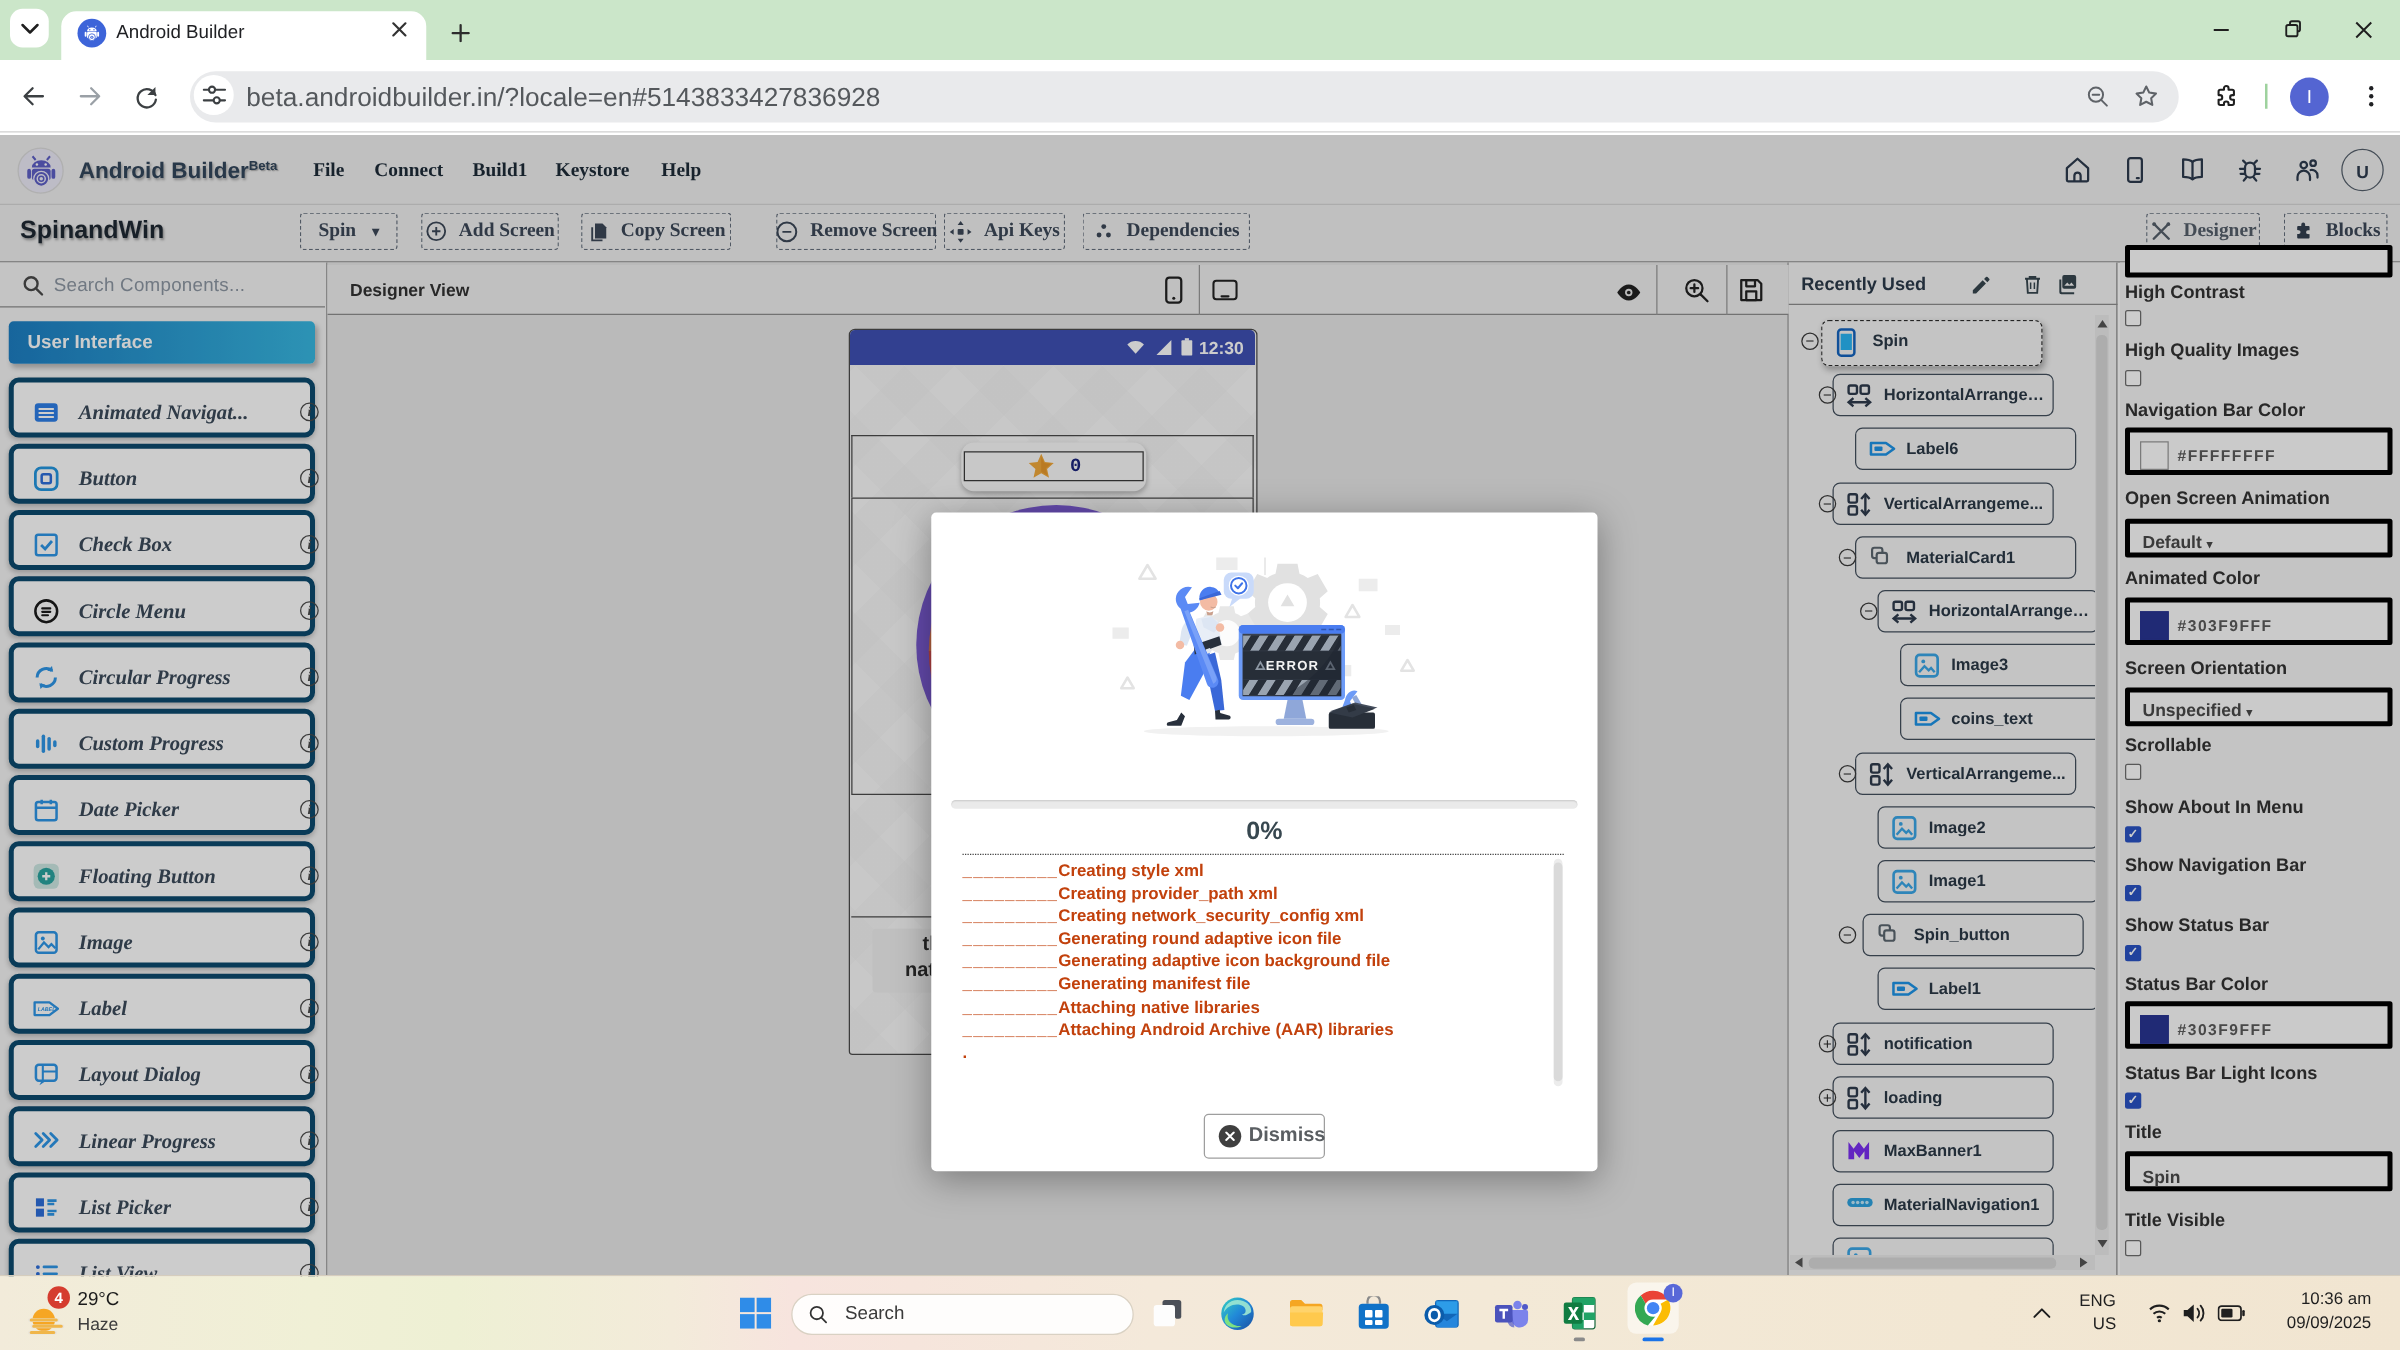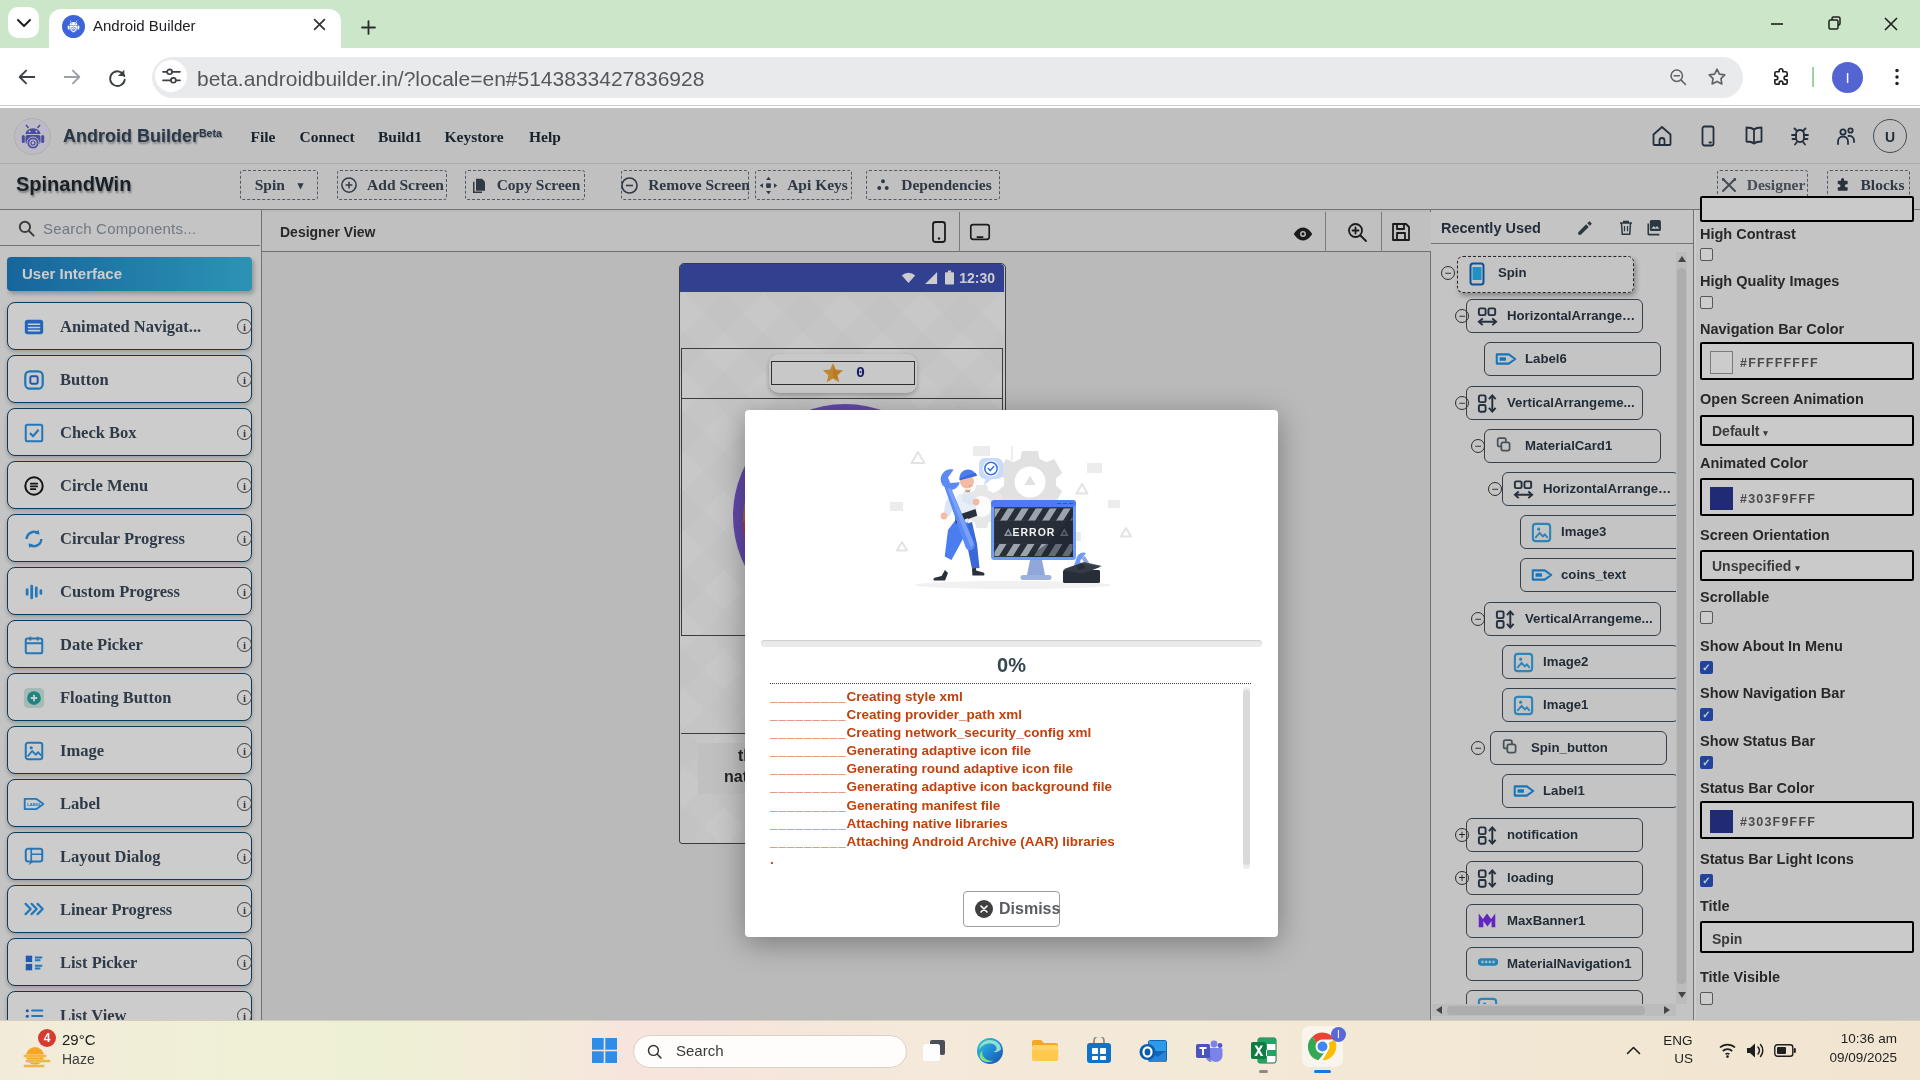--- a/index.html
+++ b/index.html
@@ -33,21 +33,21 @@
 #toolbar { left:0; top:164px; width:1920px; height:46px; background:#f0f0f0; border-bottom:1.5px solid #8f8f8f; }
 #projname { left:16px; top:173px; font-size:20px; font-weight:bold; color:#1f2933; letter-spacing:0; text-shadow:1px 2px 2px rgba(0,0,0,.35); }
 .tbtn { top:170px; height:30px; white-space:nowrap; border:1.5px dashed #66707e; border-radius:3px; font-family:"Liberation Serif",serif; font-size:15.5px; font-weight:bold; color:#3c4858; display:flex; align-items:center; justify-content:center; gap:9px; }
 .tbtn svg { flex:0 0 auto; }
 
 
 #sidebar { left:0; top:210px; width:262px; height:810px; background:#f5f5f5; border-right:1.5px solid #8f8f8f; }
 #searchrow { left:0; top:212px; width:260px; height:34px; border-bottom:1.5px solid #8f8f8f; }
 #searchtxt { left:43px; top:220px; font-size:15px; color:#8d97a3; letter-spacing:.2px; }
 #uibtn { left:7px; top:257px; width:245px; height:34px; border-radius:4px; background:linear-gradient(90deg,#1d7fc4,#38b8e2); color:#fff; font-size:15px; font-weight:bold; line-height:34px; padding-left:15px; box-shadow:2px 3px 4px rgba(0,0,0,.25); }
-.card { left:7px; width:245px; height:48px; background:#fff; border-radius:8px; border:1px solid #0c4a6e; box-shadow:0 2px 4px rgba(0,0,0,.22); }
+.card { left:7px; width:245px; height:48px; background:#fff; border-radius:8px; border:4px solid #0c4a6e; box-shadow:0 2px 4px rgba(0,0,0,.22);font-style:italic; }
 .card .ic { position:absolute; left:15px; top:13px; width:22px; height:22px; }
 .card .nm { position:absolute; left:52px; top:14px; font-family:"Liberation Serif",serif; font-size:16.5px; font-weight:bold; color:#3b4a5a; }
 .card .info { position:absolute; left:229px; top:16px; width:15px; height:15px; border:1.2px solid #4a4a4a; border-radius:50%; color:#4a4a4a; font-family:"Liberation Serif",serif; font-size:11px; font-weight:bold; text-align:center; line-height:15px; }
 
 
 #designer { left:262px; top:210px; width:1169px; height:810px; background:#e9e9e9; border-right:1.5px solid #8f8f8f; }
 #desbar { left:262px; top:212px; width:1169px; height:40px; background:#f0f0f0; border-bottom:1.5px solid #8f8f8f; }
 #desttl { left:280px; top:224px; font-size:14px; font-weight:bold; color:#333; }
 .dsep { top:212px; width:1px; height:40px; background:#9a9a9a; }
 .dicon { top:220px; width:24px; height:24px; color:#222; }
@@ -74,21 +74,21 @@
 #treehdr { left:1431px; top:212px; width:263px; height:32px; border-bottom:1.5px solid #8f8f8f; }
 #treettl { left:1441px; top:220px; font-size:14.5px; font-weight:bold; color:#2b3a4a; }
 .titem { width:177px; height:34px; border:1.2px solid #44505e; border-radius:6px; }
 .titem .tic { position:absolute; left:9px; top:5px; width:24px; height:24px; }
 .titem .tnm { position:absolute; left:40px; top:8px; font-size:13.2px; font-weight:bold; color:#2b3947; white-space:nowrap; overflow:hidden; text-overflow:ellipsis; width:133px; }
 .expander { width:14px; height:14px; border:1.2px solid #3a3a3a; border-radius:50%; color:#2a2a2a; font-size:12px; line-height:12px; text-align:center; background:transparent; }
 
 
 #props { left:1696px; top:210px; width:224px; height:810px; background:#f5f5f5; overflow:hidden; }
 .plabel { left:1700px; font-size:14.5px; font-weight:bold; color:#333; position:absolute; }
-.pinput { left:1700px; width:214px; background:#fdfdfd; border:2px solid #000000; border-radius:2px; position:absolute; }
+.pinput { left:1700px; width:214px; background:#fdfdfd; border:4px solid #000000; border-radius:2px; position:absolute; }
 .cb { left:1700px; width:13px; height:13px; background:#fff; border:1.2px solid #6f6f6f; border-radius:2px; position:absolute; }
 .cbc { left:1700px; width:13px; height:13px; background:#2a53c5; border-radius:2px; position:absolute; color:#fff; font-size:10px; font-weight:bold; text-align:center; line-height:13px; }
 .swatch { position:absolute; left:8px; top:7px; width:23px; height:23px; border:1px solid #888; }
 .hex { position:absolute; left:38px; top:12px; font-size:12.5px; font-weight:bold; color:#5c5c5c; letter-spacing:1.2px; }
 
 
 #overlay { left:0; top:108px; width:1920px; height:912px; background:rgba(0,0,0,0.2); z-index:40; }
 #modal { left:745px; top:410px; width:533px; height:527px; background:#fff; border-radius:4px; box-shadow:0 6px 30px rgba(0,0,0,.35); z-index:50; }
 #pbar { left:16px; top:230px; width:501px; height:7px; border-radius:4px; background:#eaeaea; box-shadow:inset 0 1px 1px rgba(0,0,0,.12); }
 #pct { left:0; top:244px; width:533px; text-align:center; font-size:20px; font-weight:bold; color:#37474f; }
@@ -856,21 +856,20 @@
       </g>
     </svg>
     </div>
     <div class="abs" id="pbar"></div>
     <div class="abs" id="pct">0%</div>
     <div class="abs" id="logbox">
       <div style="padding-top:4px">
       <div class="ll"><span style="letter-spacing:1px">_________</span>Creating style xml</div>
       <div class="ll"><span style="letter-spacing:1px">_________</span>Creating provider_path xml</div>
       <div class="ll"><span style="letter-spacing:1px">_________</span>Creating network_security_config xml</div>
-      <div class="ll"><span style="letter-spacing:1px">_________</span>Generating adaptive icon file</div>
       <div class="ll"><span style="letter-spacing:1px">_________</span>Generating round adaptive icon file</div>
       <div class="ll"><span style="letter-spacing:1px">_________</span>Generating adaptive icon background file</div>
       <div class="ll"><span style="letter-spacing:1px">_________</span>Generating manifest file</div>
       <div class="ll"><span style="letter-spacing:1px">_________</span>Attaching native libraries</div>
       <div class="ll"><span style="letter-spacing:1px">_________</span>Attaching Android Archive (AAR) libraries</div>
       <div class="ll">.</div>
       </div>
     </div>
     <div class="abs" id="logscroll">
         <div class="abs" id="logthumb"></div>

